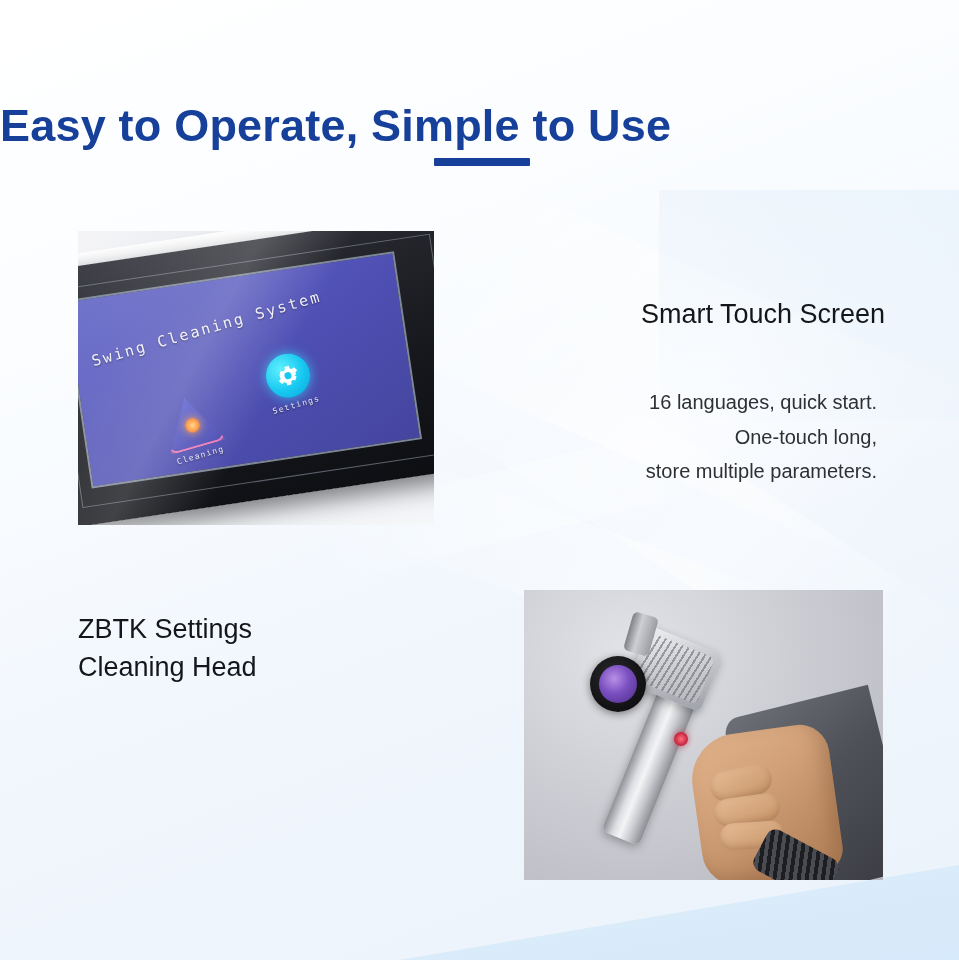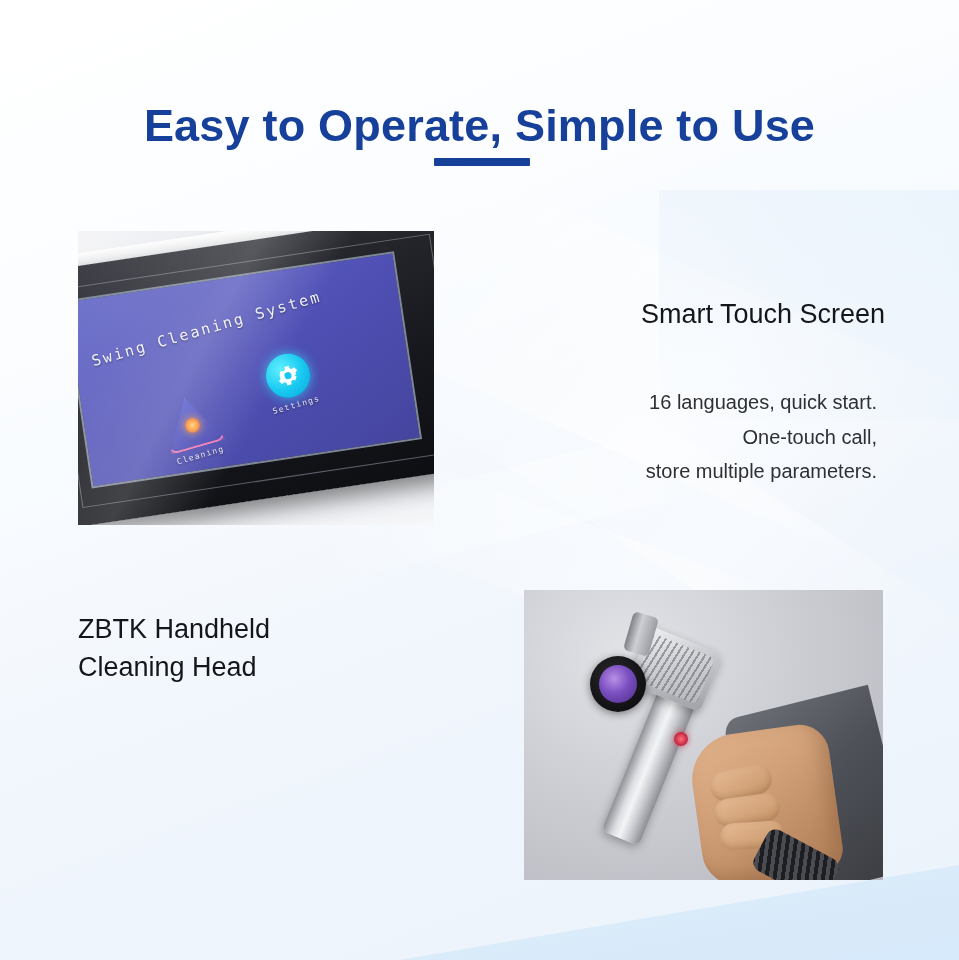--- a/index.html
+++ b/index.html
@@ -43,21 +43,21 @@
     pointer-events:none;
   }
   .wedge-tr{
     position:absolute;right:0;top:190px;width:300px;height:230px;
     background:linear-gradient(200deg,rgba(225,238,250,.55),rgba(225,238,250,0));
     pointer-events:none;
   }
 
   
   .headline{
-    position:absolute;left:0;top:70px;width:959px;text-align:center;
+    position:absolute;left:0;top:70px;width:959px;text-align:left;
     font-size:45px;font-weight:bold;letter-spacing:.2px;
     color:#17409b;white-space:nowrap;
   }
   .rule{
     position:absolute;left:434px;top:158px;width:96px;height:8px;
     background:#17409b;border-radius:1px;
   }
 
   
   .photo-screen{
@@ -280,28 +280,28 @@
 
       </div>
     </div>
     <div class="ps-glare"></div>
   </div>
 
   <div class="blk-right">
     <h2 class="h2">Smart Touch Screen</h2>
     <div class="body-txt">
       <div>16 languages, quick start.</div>
-      <div>One-touch call,</div>
+      <div>One-touch long,</div>
       <div>store multiple parameters.</div>
     </div>
   </div>
 
   <div class="blk-left">
     <h2 class="h2">
-      <div>ZBTK Handheld</div>
+      <div>ZBTK Settings</div>
       <div>Cleaning Head</div>
     </h2>
   </div>
 
   <div class="photo-head">
     <div class="hh-wall"></div>
     <div class="hh-sleeve"></div>
     <div class="hh-barrel"></div>
     <div class="hh-headblock"></div>
     <div class="hh-fins"></div>

